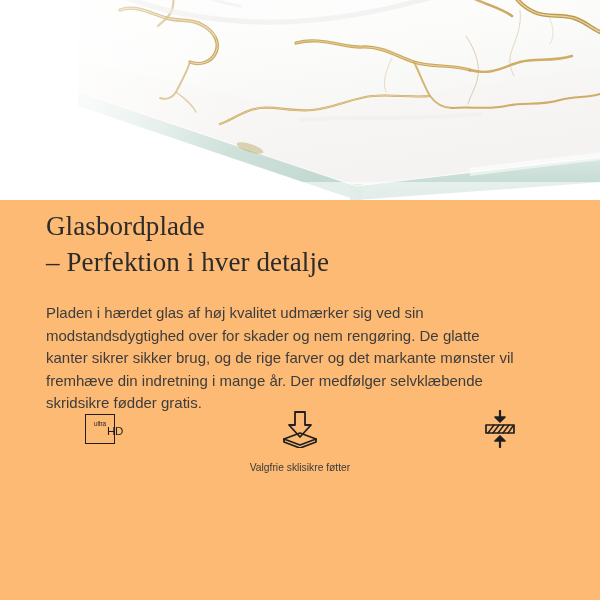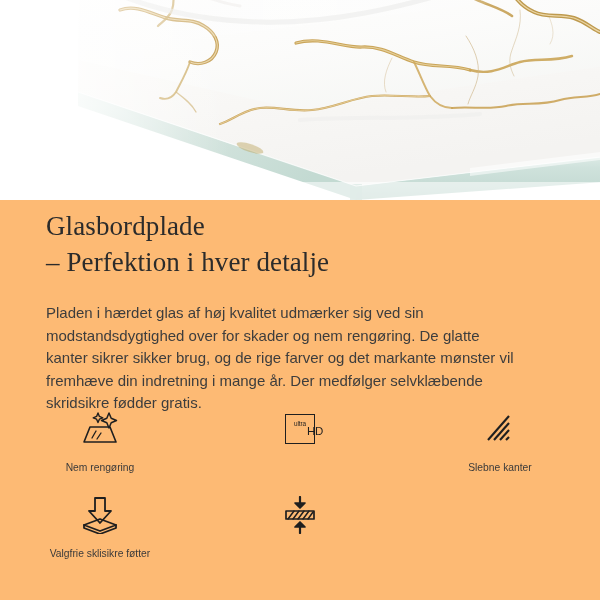--- a/index.html
+++ b/index.html
@@ -224,53 +224,30 @@
   <div class="content">
     <h1 class="headline">
       <span class="line">Glasbordplade</span>
       <span class="line">– Perfektion i hver detalje</span>
     </h1>
     <p class="body-copy">Pladen i hærdet glas af høj kvalitet udmærker sig ved sin modstandsdygtighed over for skader og nem rengøring. De glatte kanter sikrer sikker brug, og de rige farver og det markante mønster vil fremhæve din indretning i mange år. Der medfølger selvklæbende skridsikre fødder gratis.</p>
   </div>
 
   <div class="features">
 
-    <div class="feature">
-      <div class="feature-icon">
-        <svg width="44" height="38" viewBox="0 0 44 38" fill="none" stroke="#1f1f1f" stroke-width="1.6" stroke-linecap="round" stroke-linejoin="round">
-          <path d="M6 32 L12 17 L32 17 L38 32 Z"></path>
-          <path d="M14 28 L18 21" stroke-width="1.3"></path>
-          <path d="M19 29 L23 23" stroke-width="1.3"></path>
-          <path d="M31 3 L33.2 8.3 L38.5 10.5 L33.2 12.7 L31 18 L28.8 12.7 L23.5 10.5 L28.8 8.3 Z" stroke-width="1.5"></path>
-          <path d="M20 3 L21.4 6.4 L24.8 7.8 L21.4 9.2 L20 12.6 L18.6 9.2 L15.2 7.8 L18.6 6.4 Z" stroke-width="1.4"></path>
-        </svg>
-      </div>
-      <div class="feature-label">Nem rengøring</div>
-    </div>
 
     <div class="feature">
       <div class="feature-icon">
         <div class="uhd-box">
           <span class="uhd-top">ultra</span>
           <span class="uhd-bottom">HD</span>
         </div>
       </div>
     </div>
 
-    <div class="feature">
-      <div class="feature-icon">
-        <svg width="36" height="34" viewBox="0 0 36 34" fill="none" stroke="#1f1f1f" stroke-width="2.1" stroke-linecap="butt">
-          <path d="M27 4 L6 28"></path>
-          <path d="M27 11 L12 28"></path>
-          <path d="M27 18 L18 28"></path>
-          <path d="M27 25 L24 28"></path>
-        </svg>
-      </div>
-      <div class="feature-label">Slebne kanter</div>
-    </div>
 
 
     <div class="feature">
       <div class="feature-icon">
         <svg width="40" height="38" viewBox="0 0 40 38" fill="none" stroke="#1f1f1f" stroke-width="1.8" stroke-linejoin="round" stroke-linecap="round">
           <path d="M15 2 L25 2 L25 15 L31 15 L20 27 L9 15 L15 15 Z"></path>
           <path d="M20 23 L36 29 L20 35 L4 29 Z"></path>
           <path d="M4 29 L4 32 L20 38 L36 32 L36 29"></path>
         </svg>
       </div>

